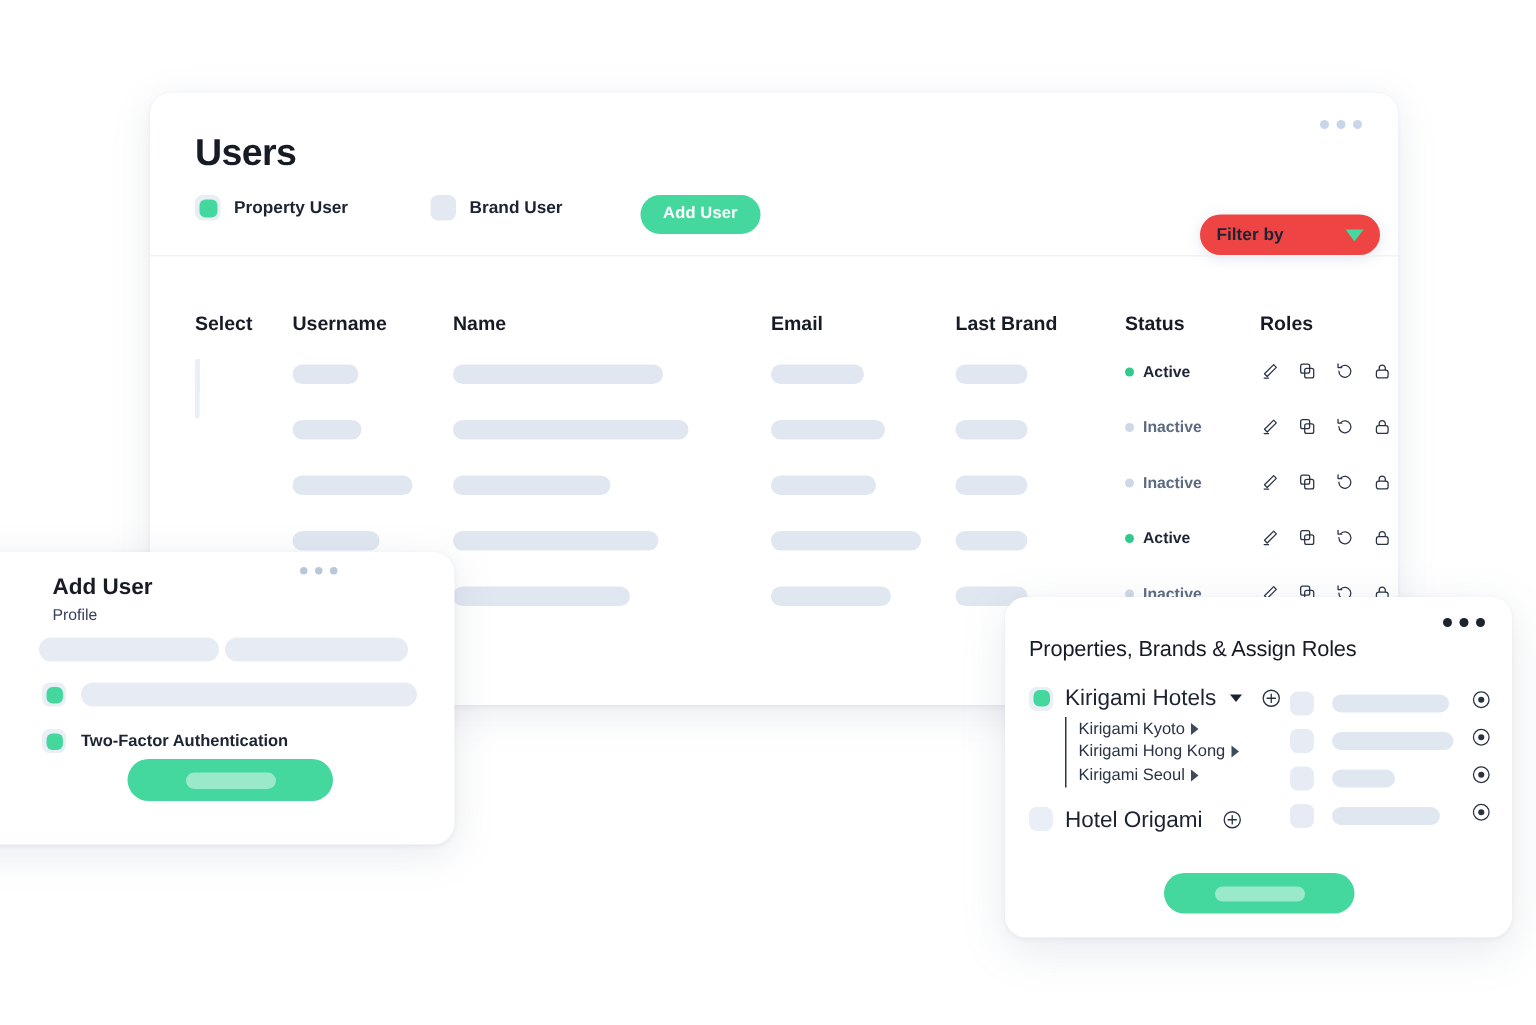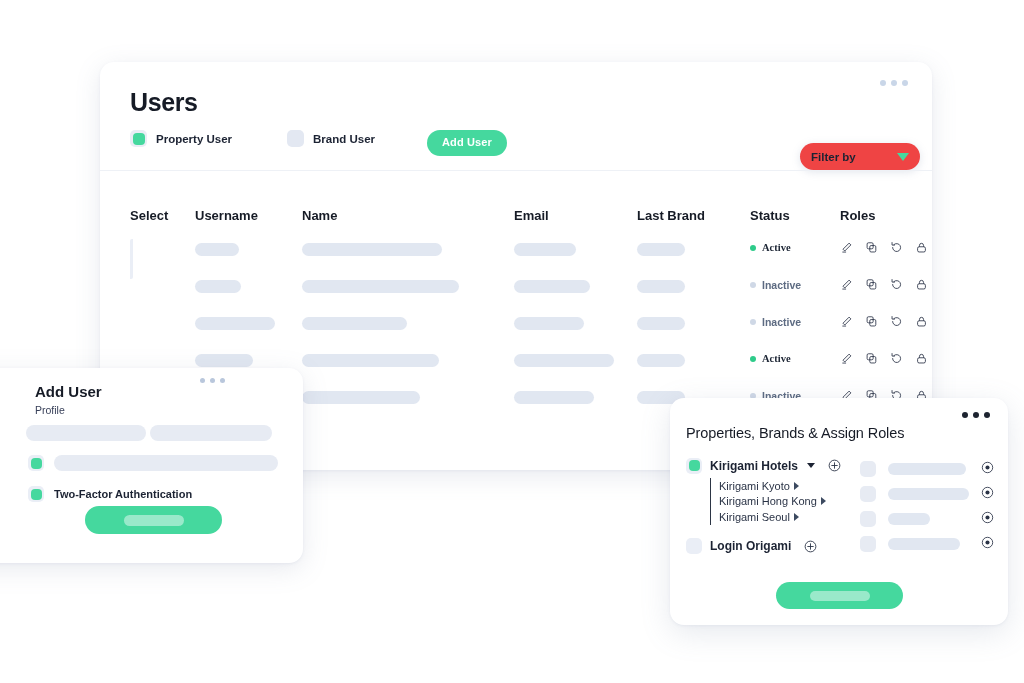--- a/index.html
+++ b/index.html
@@ -237,21 +237,21 @@
     display: flex;
     align-items: center;
     gap: 6px;
     font-size: 10.5px;
     font-weight: bold;
     white-space: nowrap;
   }
   .status .sdot {
     width: 6px; height: 6px; border-radius: 50%;
   }
-  .status.active { color: #1d2635; font-family: Liberation Serif, serif; }
+  .status.active { color: #1d2635; }
   .status.active .sdot { background: #2ecb8a; }
   .status.inactive { color: #5d6b82; }
   .status.inactive .sdot { background: #cfd8e6; }
 
   .actions {
     display: flex;
     gap: 12px;
     align-items: center;
   }
   .actions svg { display: block; cursor: pointer; }
@@ -360,22 +360,22 @@
     padding: 2.5px;
     box-sizing: border-box;
     flex: none;
   }
   .tree-cb.green::after {
     content: "";
     display: block; width: 100%; height: 100%;
     border-radius: 4px; background: #45d89e;
   }
   .tree-label {
-    font-size: 12px;
-    font-weight: bold;
+    font-size: 15px;
+    font-weight: normal;
     color: #1c2333;
     white-space: nowrap;
   }
   .tri-down {
     width: 0; height: 0;
     border-left: 4px solid transparent;
     border-right: 4px solid transparent;
     border-top: 5px solid #1c2333;
     margin-left: 1px;
   }
@@ -785,21 +785,21 @@
           <span class="tri-right"></span>
         </div>
         <div class="child">
           <span class="child-label">Kirigami Seoul</span>
           <span class="tri-right"></span>
         </div>
       </div>
 
       <div class="tree-root second">
         <span class="tree-cb"></span>
-        <span class="tree-label">Login Origami</span>
+        <span class="tree-label">Hotel Origami</span>
         <svg width="13" height="13" viewBox="0 0 16 16" style="margin-left:5px;">
           <circle cx="8" cy="8" r="6.6" fill="none" stroke="#2a3346" stroke-width="1.1"></circle>
           <path d="M8 4.6V11.4 M4.6 8H11.4" stroke="#2a3346" stroke-width="1.1" stroke-linecap="round"></path>
         </svg>
       </div>
     </div>
 
     <div class="roleslist" id="roles-rows">
         <div class="role-row">
           <span class="role-cb"></span>

